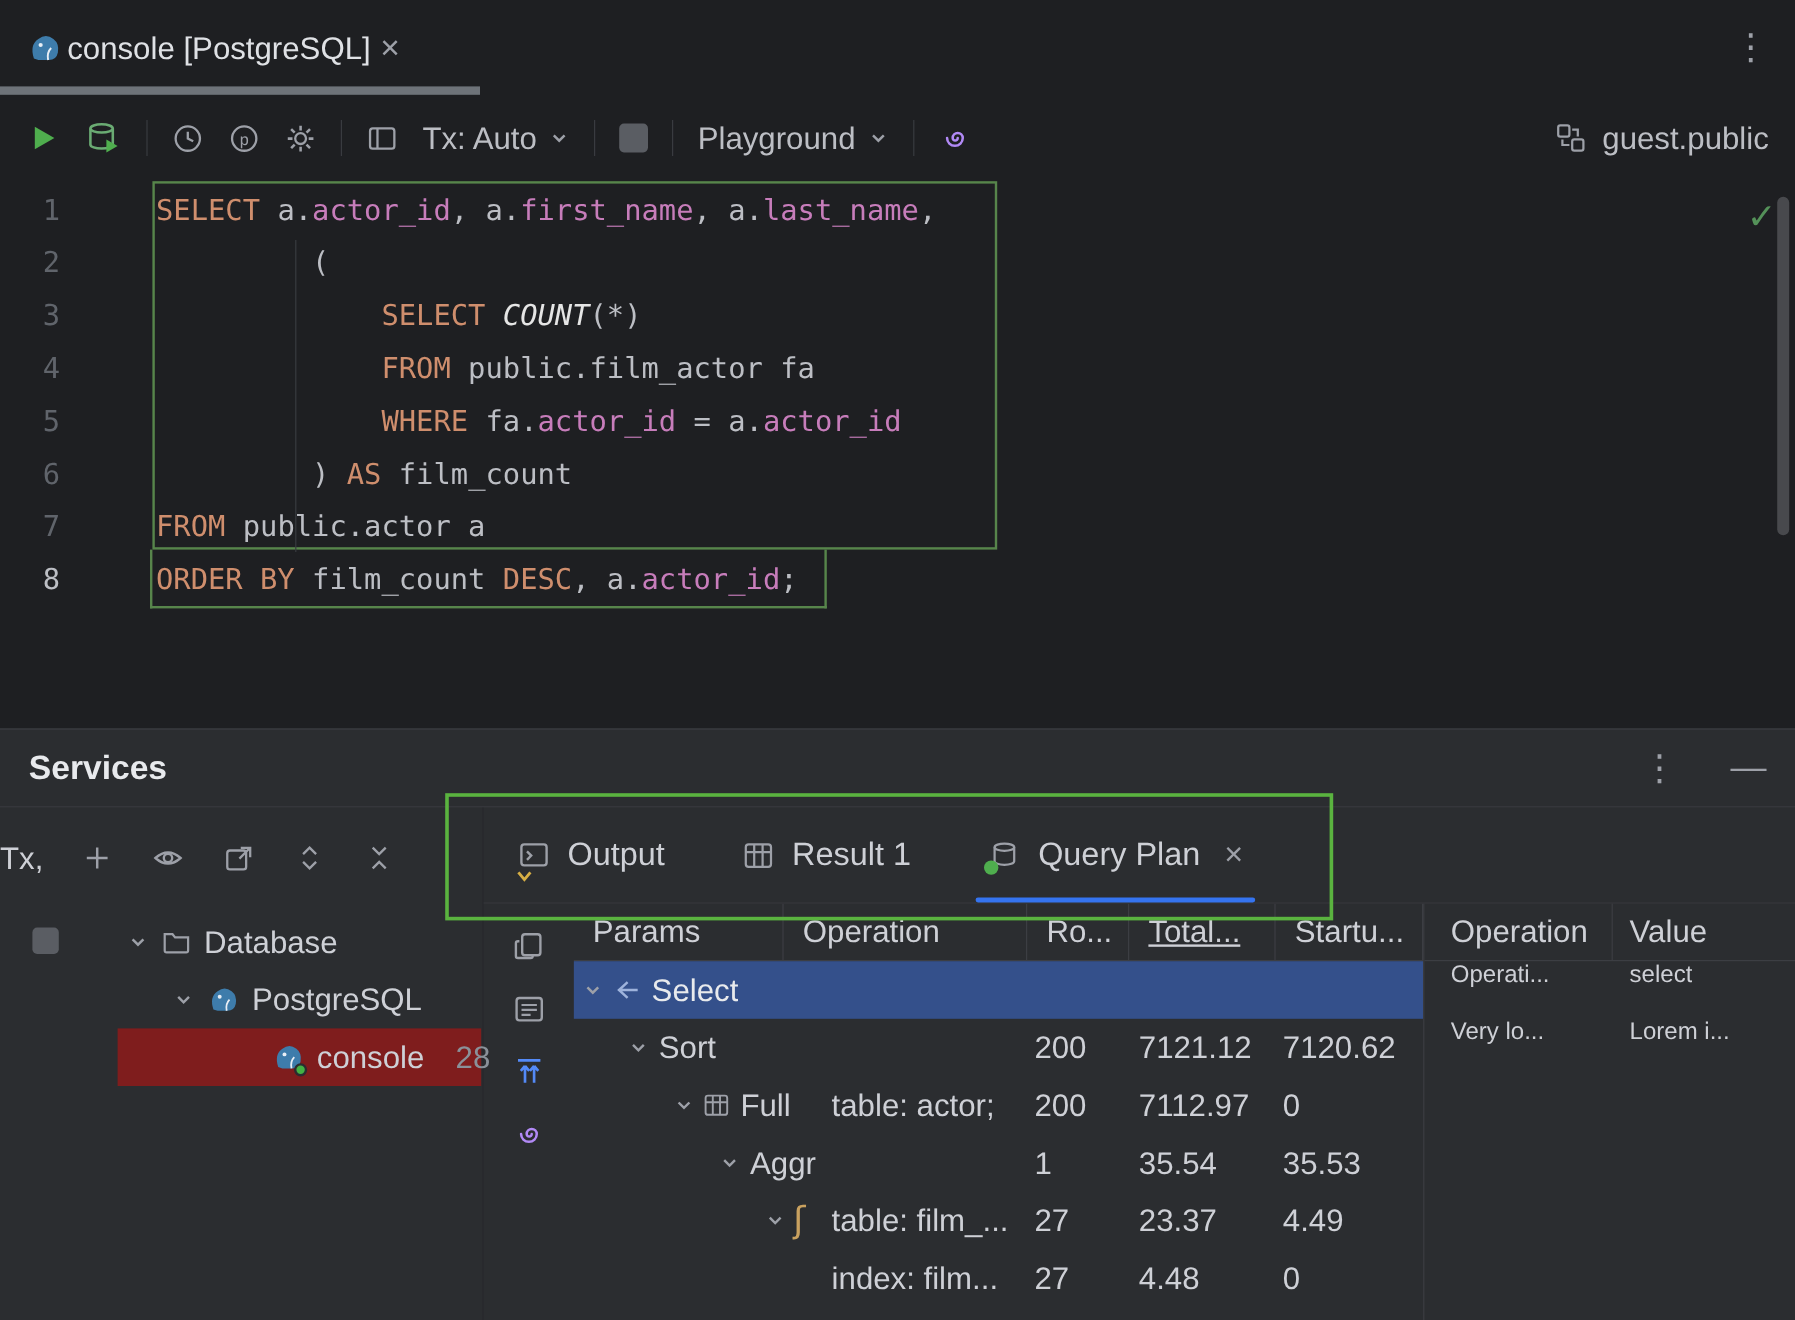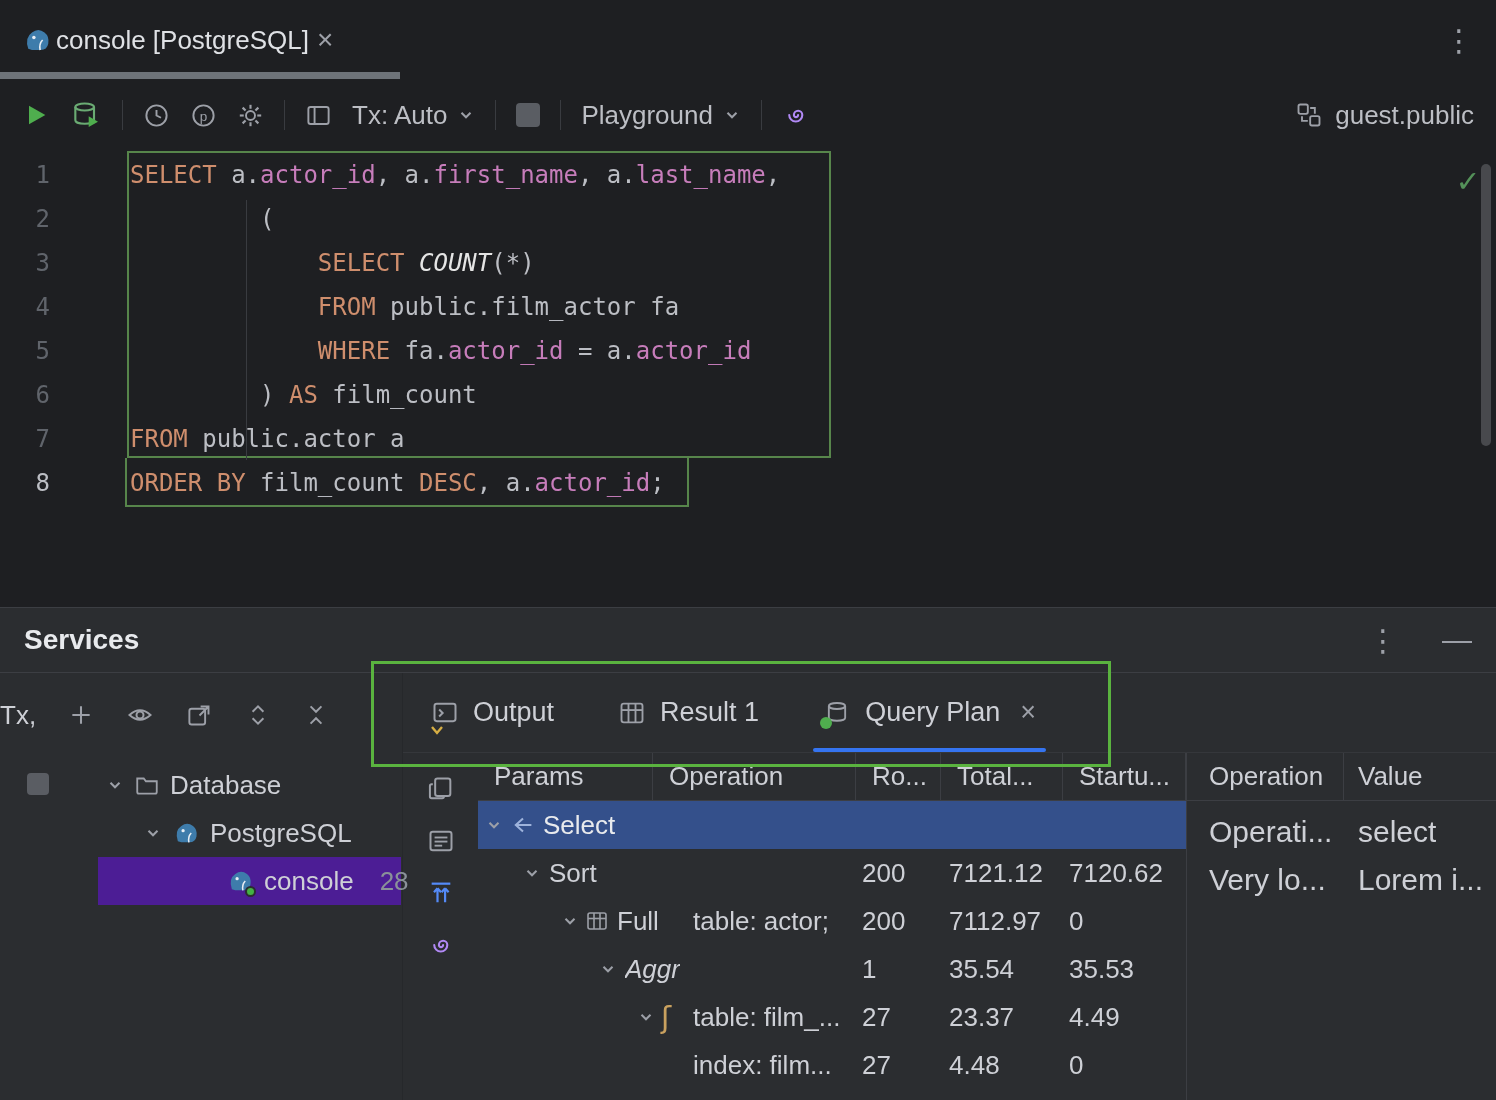--- a/index.html
+++ b/index.html
@@ -52,21 +52,21 @@
   .bottom{position:absolute;left:0;top:673px;width:1496px;height:427px;background:#2b2d30}
   .left-panel{position:absolute;left:0;top:0;width:403px;height:100%;border-right:1px solid #26282b}
   .lp-toolbar{position:absolute;left:0;top:16px;height:52px;display:flex;align-items:center;gap:32px;color:#9da0a8}
   .lp-toolbar .txl{font-size:26px;color:#ced0d6}
   .session-sq{position:absolute;left:27px;top:100px;width:22px;height:22px;background:#5a5d63;border-radius:4px}
   .tree{position:absolute;left:0;top:88px;right:0}
   .tree-row{height:48px;display:flex;align-items:center;gap:10px;font-size:26px;color:#ced0d6;white-space:nowrap}
   .tr-db{padding-left:106px}
   .tr-pg{padding-left:144px}
   .tr-console-wrap{height:48px}
-  .tr-console{margin-left:98px;width:303px;height:48px;background:#4c1d95;display:flex;align-items:center;gap:10px;padding-left:128px;font-size:26px}
+  .tr-console{margin-left:98px;width:303px;height:48px;background:#7f1d1d;display:flex;align-items:center;gap:10px;padding-left:128px;font-size:26px}
   .count{color:#8a9199;margin-left:16px}
   .icon-dot-wrap{position:relative;width:28px;height:28px;flex:none}
   .green-dot{position:absolute;right:-2px;bottom:-2px;width:11px;height:11px;background:#43b244;border-radius:50%;border:2px solid #2b2d30}
 
   
   .right-panel{position:absolute;left:403px;top:0;right:0;height:100%}
   .tabs-row{position:absolute;left:0;top:0;right:0;height:80px;display:flex;align-items:flex-end;padding-left:28px;gap:64px;border-bottom:1px solid #35373b}
   .rtab{position:relative;height:100%;display:flex;align-items:center;gap:14px;font-size:27px;color:#ced0d6}
   .rtab.active::after{content:"";position:absolute;left:-10px;right:-10px;bottom:0;height:4px;background:#3574f0;border-radius:2px}
   .rtab .tclose{color:#9da0a8;font-size:27px;padding-left:6px}
@@ -88,21 +88,21 @@
   .cell.startupc{width:123px;padding-left:6px}
   .chev-spacer{display:inline-block;width:24px;flex:none}
   .op-text{margin-left:8px;overflow:hidden}
   .integral-icon{color:#c9a15f;font-size:30px;margin-left:6px;font-family:"DejaVu Sans",sans-serif}
 
   .props{position:absolute;left:783px;top:80px;right:0;bottom:0;border-left:1px solid #3c3e43}
   .props-header{display:flex;height:48px;border-bottom:1px solid #3c3e43}
   .props-header .pcell{display:flex;align-items:center;font-size:26px;color:#ced0d6;border-right:1px solid #3c3e43;flex:none;overflow:hidden;white-space:nowrap}
   .pcol1{width:157px;padding-left:22px}
   .pcol2{flex:1 1 auto;padding-left:14px;border-right:none !important}
-  .props-row{display:flex;height:48px;align-items:flex-end;font-size:30px;color:#ced0d6}
+  .props-row{display:flex;height:48px;align-items:flex-start;font-size:20px;color:#ced0d6}
   .props-row .pcell{flex:none;overflow:hidden;white-space:nowrap}
 
   
   .annotation{position:absolute;border:3px solid #5ab33f;z-index:9;pointer-events:none}
   .ann-tabs{left:371px;top:661px;width:740px;height:106px}
 </style>
 </head>
 <body>
 
 <div class="app">
@@ -334,21 +334,21 @@
         <svg width="28" height="28" viewBox="0 0 24 24">
           <path d="M13.8 12 a1.8 1.8 0 1 1 -3.6 0 a3.6 3.6 0 1 1 7.2 0 a5.6 5.6 0 1 1 -11.2 0" fill="none" stroke="#b189f5" stroke-width="1.8" stroke-linecap="round"></path>
         </svg>
       </div>
 
       <div class="plan-table">
         <div class="plan-header" id="plan-header">
             <div class="hcell" style="width: 175px;">Params</div>
             <div class="hcell" style="width: 203px;">Operation</div>
             <div class="hcell" style="width: 85px;">Ro...</div>
-            <div class="hcell" style="width: 122px;">Total...</div>
+            <div class="hcell" style="width: 122px; text-decoration: underline;">Total...</div>
             <div class="hcell" style="width: 123px;">Startu...</div>
           </div>
         <div id="plan-body">
             <div class="plan-row selected">
               <div class="cell op" style="padding-left: 4px;">
                 <svg width="18" height="18" viewBox="0 0 16 16" style="flex:none;margin-left:3px">
                   <polyline points="4,6 8,10 12,6" fill="none" stroke="#9da0a8" stroke-width="1.8"></polyline>
                 </svg>
                 <svg width="24" height="24" viewBox="0 0 20 20" style="flex:none;margin-left:8px">
                   <path d="M10 4.5 L4 10 L10 15.5 M4.3 10 H17" fill="none" stroke="#9eb3dc" stroke-width="1.7"></path>
@@ -384,21 +384,21 @@
                   <line x1="15" y1="4" x2="15" y2="20" stroke="#9da0a8" stroke-width="1.6"></line>
                 </svg>
                 <span class="op-text">Full</span>
               </div>
               <div class="cell params">table: actor;</div>
               <div class="cell rowsc">200</div>
               <div class="cell totalc">7112.97</div>
               <div class="cell startupc">0</div>
             </div>
             <div class="plan-row">
-              <div class="cell op" style="padding-left: 118px; font-style: italic;">
+              <div class="cell op" style="padding-left: 118px;">
                 <svg width="18" height="18" viewBox="0 0 16 16" style="flex:none;margin-left:3px">
                   <polyline points="4,6 8,10 12,6" fill="none" stroke="#9da0a8" stroke-width="1.8"></polyline>
                 </svg>
                 <span class="op-text">Aggr</span>
               </div>
               <div class="cell params"></div>
               <div class="cell rowsc">1</div>
               <div class="cell totalc">35.54</div>
               <div class="cell startupc">35.53</div>
             </div>

